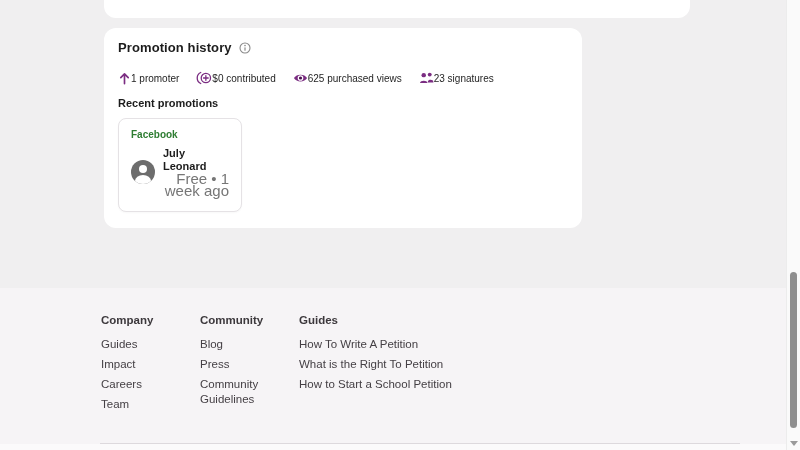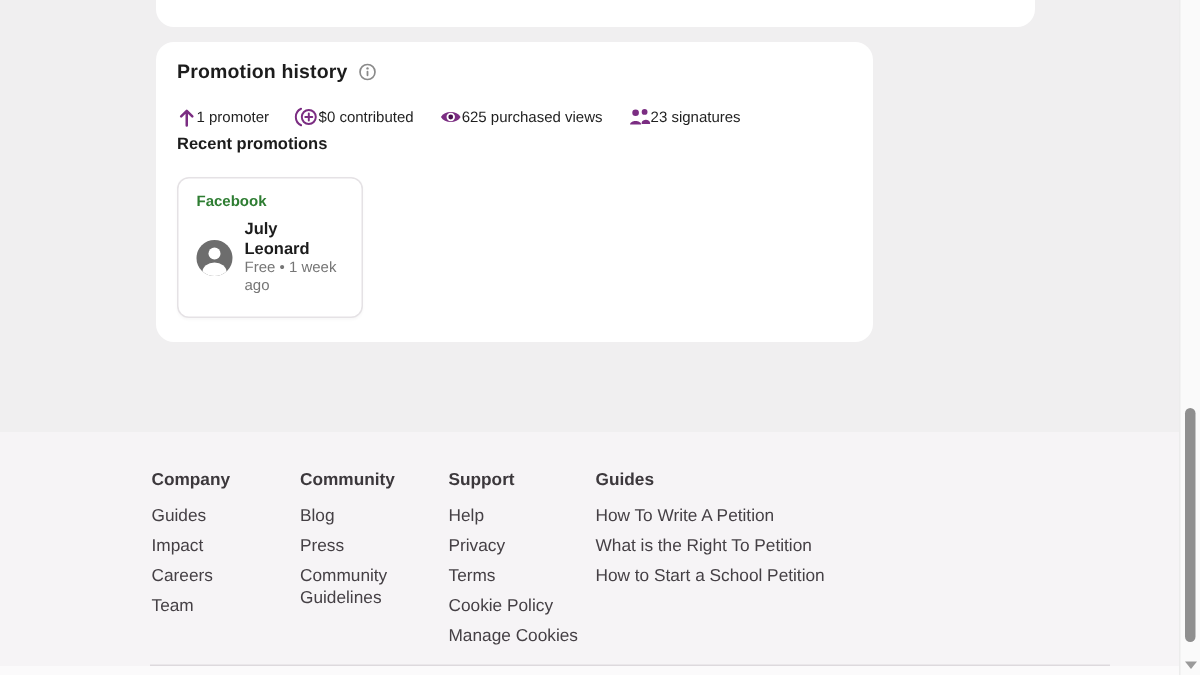--- a/index.html
+++ b/index.html
@@ -30,21 +30,21 @@
   .info-icon { display:inline-flex; width:12px; height:12px; }
 
   .stats-row {
     position:absolute; left:14px; top:43px;
     display:flex; align-items:center; gap:17px;
   }
   .stat { display:flex; align-items:center; font-size:10px; color:#1f1f1f; }
   .stat svg { display:block; }
 
   .recent-label {
-    position:absolute; left:14px; top:62px;
+    position:absolute; left:14px; top:69px;
     font-size:11px; font-weight:700; color:#1c1c1c;
   }
 
   .mini-card {
     position:absolute; left:14px; top:90px;
     width:124px; height:94px;
     background:#fff;
     border:1px solid #e5e2e5; border-radius:8px;
     padding:10px 12px 8px 12px;
     box-shadow:0 1px 2px rgba(0,0,0,.03);
@@ -57,21 +57,21 @@
   }
   .avatar .head {
     position:absolute; left:8px; top:5px; width:8px; height:8px;
     border-radius:50%; background:#fff;
   }
   .avatar .shoulders {
     position:absolute; left:4px; top:15px; width:16px; height:12px;
     border-radius:50% 50% 0 0; background:#fff;
   }
   .mini-name { font-size:11px; font-weight:700; color:#1c1c1c; line-height:13px; }
-  .mini-meta { font-size:10px; color:#767676; line-height:12px; }
+  .mini-meta { font-size:15px; color:#767676; line-height:12px;text-align:right; }
   .mini-stats { display:flex; margin-top:9px; }
   .mini-stat { width:55px; }
   .mini-stat-value { font-size:11px; font-weight:700; color:#1c1c1c; }
   .mini-stat-label { font-size:10px; color:#8a858a; margin-top:2px; }
 
   
   .footer {
     position:absolute; left:0; top:288px;
     width:786px; height:162px;
     background:#f6f4f6;
@@ -201,28 +201,20 @@
       <a class="flink">Team</a>
     </div>
 
     <div class="fcol fcol-2">
       <div class="fcol-heading">Community</div>
       <a class="flink">Blog</a>
       <a class="flink">Press</a>
       <a class="flink">Community Guidelines</a>
     </div>
 
-    <div class="fcol fcol-3">
-      <div class="fcol-heading">Support</div>
-      <a class="flink">Help</a>
-      <a class="flink">Privacy</a>
-      <a class="flink">Terms</a>
-      <a class="flink">Cookie Policy</a>
-      <a class="flink">Manage Cookies</a>
-    </div>
 
 
     <div class="fcol fcol-5">
       <div class="fcol-heading">Guides</div>
       <a class="flink">How To Write A Petition</a>
       <a class="flink">What is the Right To Petition</a>
       <a class="flink">How to Start a School Petition</a>
     </div>
 
   </div>

